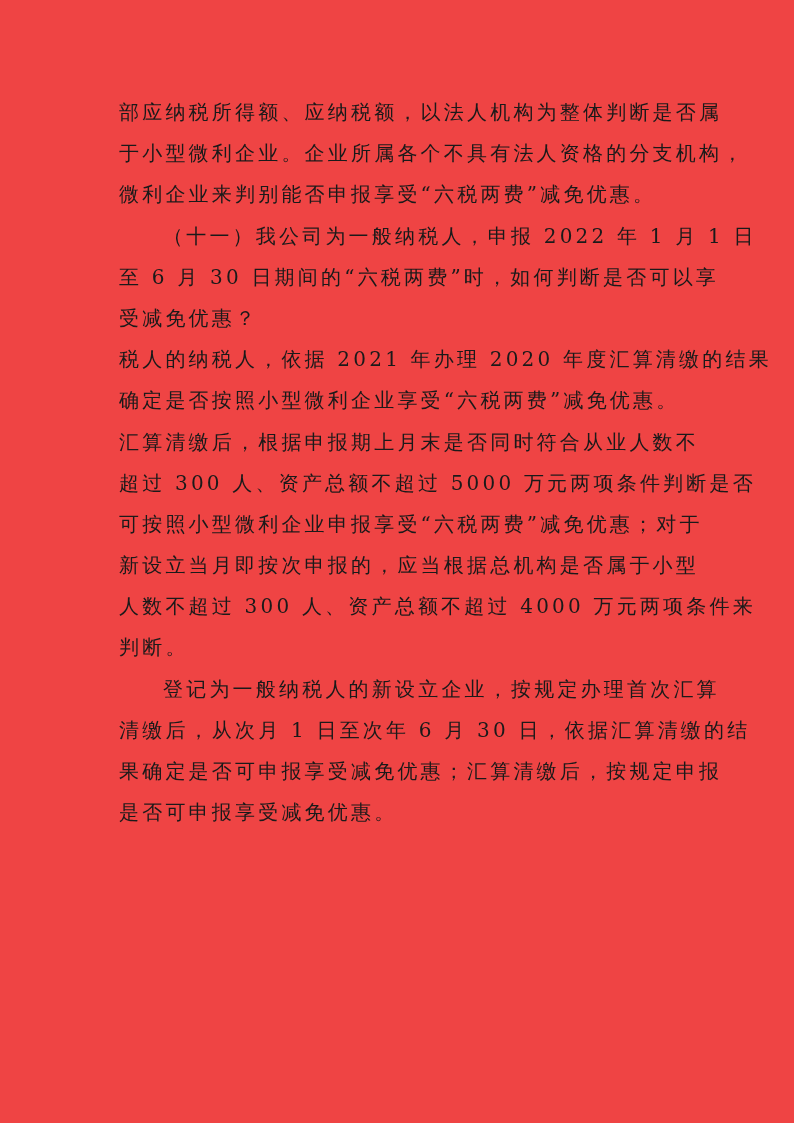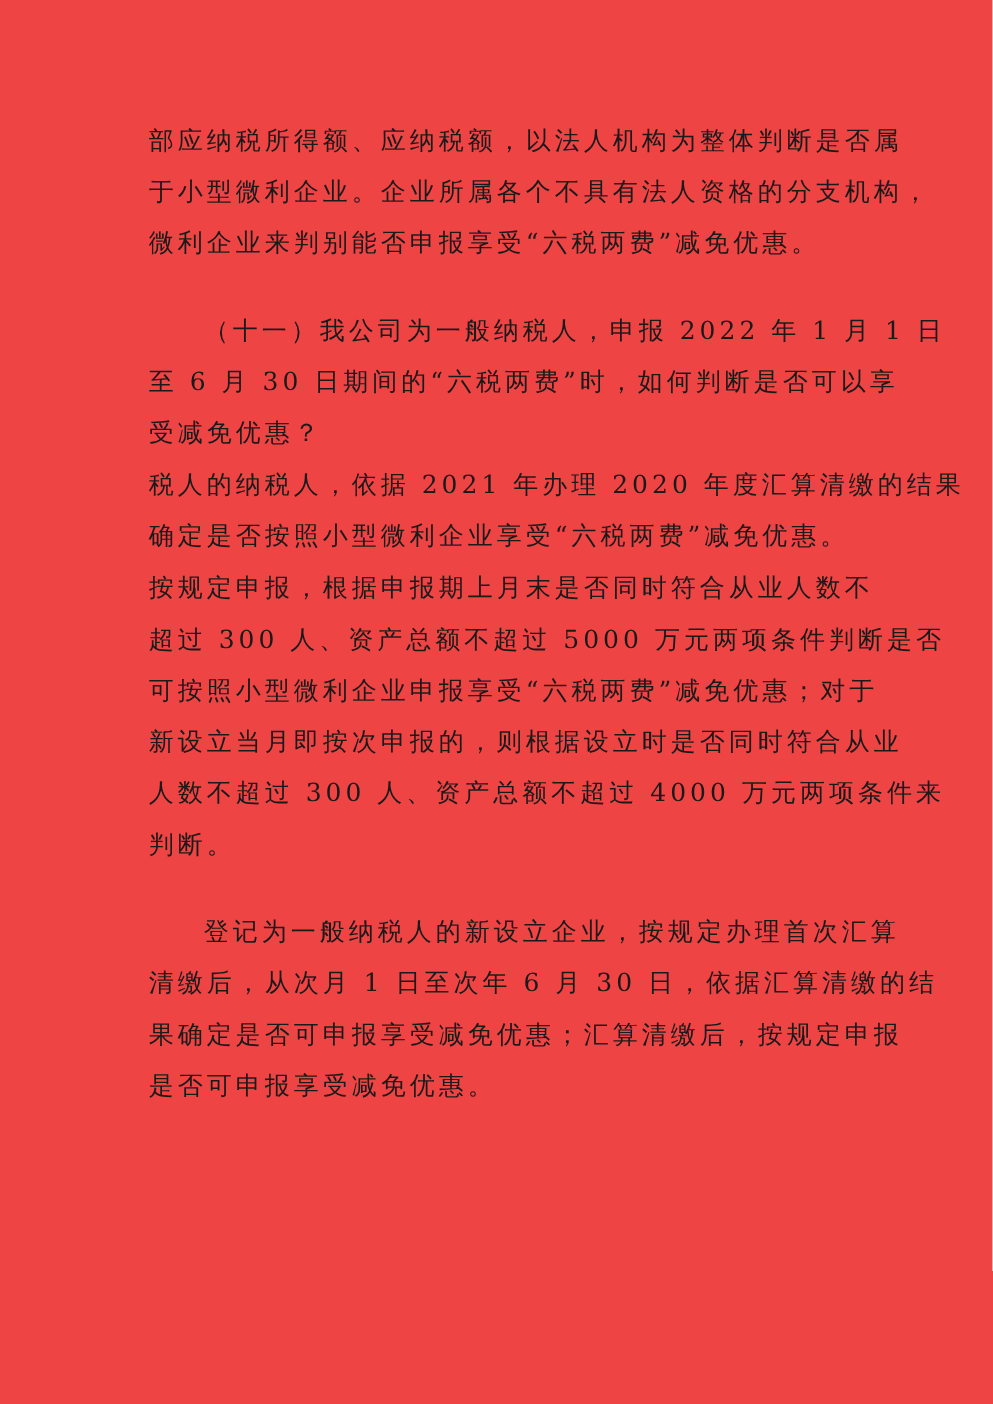--- a/index.html
+++ b/index.html
@@ -31,21 +31,20 @@
     }
     .line {
       height: 41.2px;
       line-height: 30px;
       font-size: 20px;
       white-space: nowrap;
       letter-spacing: 3.2px;
     }
     .line.indent {
       padding-left: 44px;
-      margin-top: 28px;
     }
   </style>
 </head>
 <body>
 
 <div class="page">
   <div class="text-block">
 
     <div>
       <div class="line">部应纳税所得额、应纳税额，以法人机构为整体判断是否属</div>
@@ -58,24 +57,24 @@
       <div class="line">至 6 月 30 日期间的“六税两费”时，如何判断是否可以享</div>
       <div class="line">受减免优惠？</div>
     </div>
 
     <div>
       <div class="line">税人的纳税人，依据 2021 年办理 2020 年度汇算清缴的结果</div>
       <div class="line">确定是否按照小型微利企业享受“六税两费”减免优惠。</div>
     </div>
 
     <div>
-      <div class="line">按规定申报，根据申报期上月末是否同时符合从业人数不</div>
+      <div class="line">汇算清缴后，根据申报期上月末是否同时符合从业人数不</div>
       <div class="line">超过 300 人、资产总额不超过 5000 万元两项条件判断是否</div>
       <div class="line">可按照小型微利企业申报享受“六税两费”减免优惠；对于</div>
-      <div class="line">新设立当月即按次申报的，则根据设立时是否同时符合从业</div>
+      <div class="line">新设立当月即按次申报的，应当根据总机构是否属于小型</div>
       <div class="line">人数不超过 300 人、资产总额不超过 4000 万元两项条件来</div>
       <div class="line">判断。</div>
     </div>
 
     <div>
       <div class="line indent">登记为一般纳税人的新设立企业，按规定办理首次汇算</div>
       <div class="line">清缴后，从次月 1 日至次年 6 月 30 日，依据汇算清缴的结</div>
       <div class="line">果确定是否可申报享受减免优惠；汇算清缴后，按规定申报</div>
       <div class="line">是否可申报享受减免优惠。</div>
     </div>

